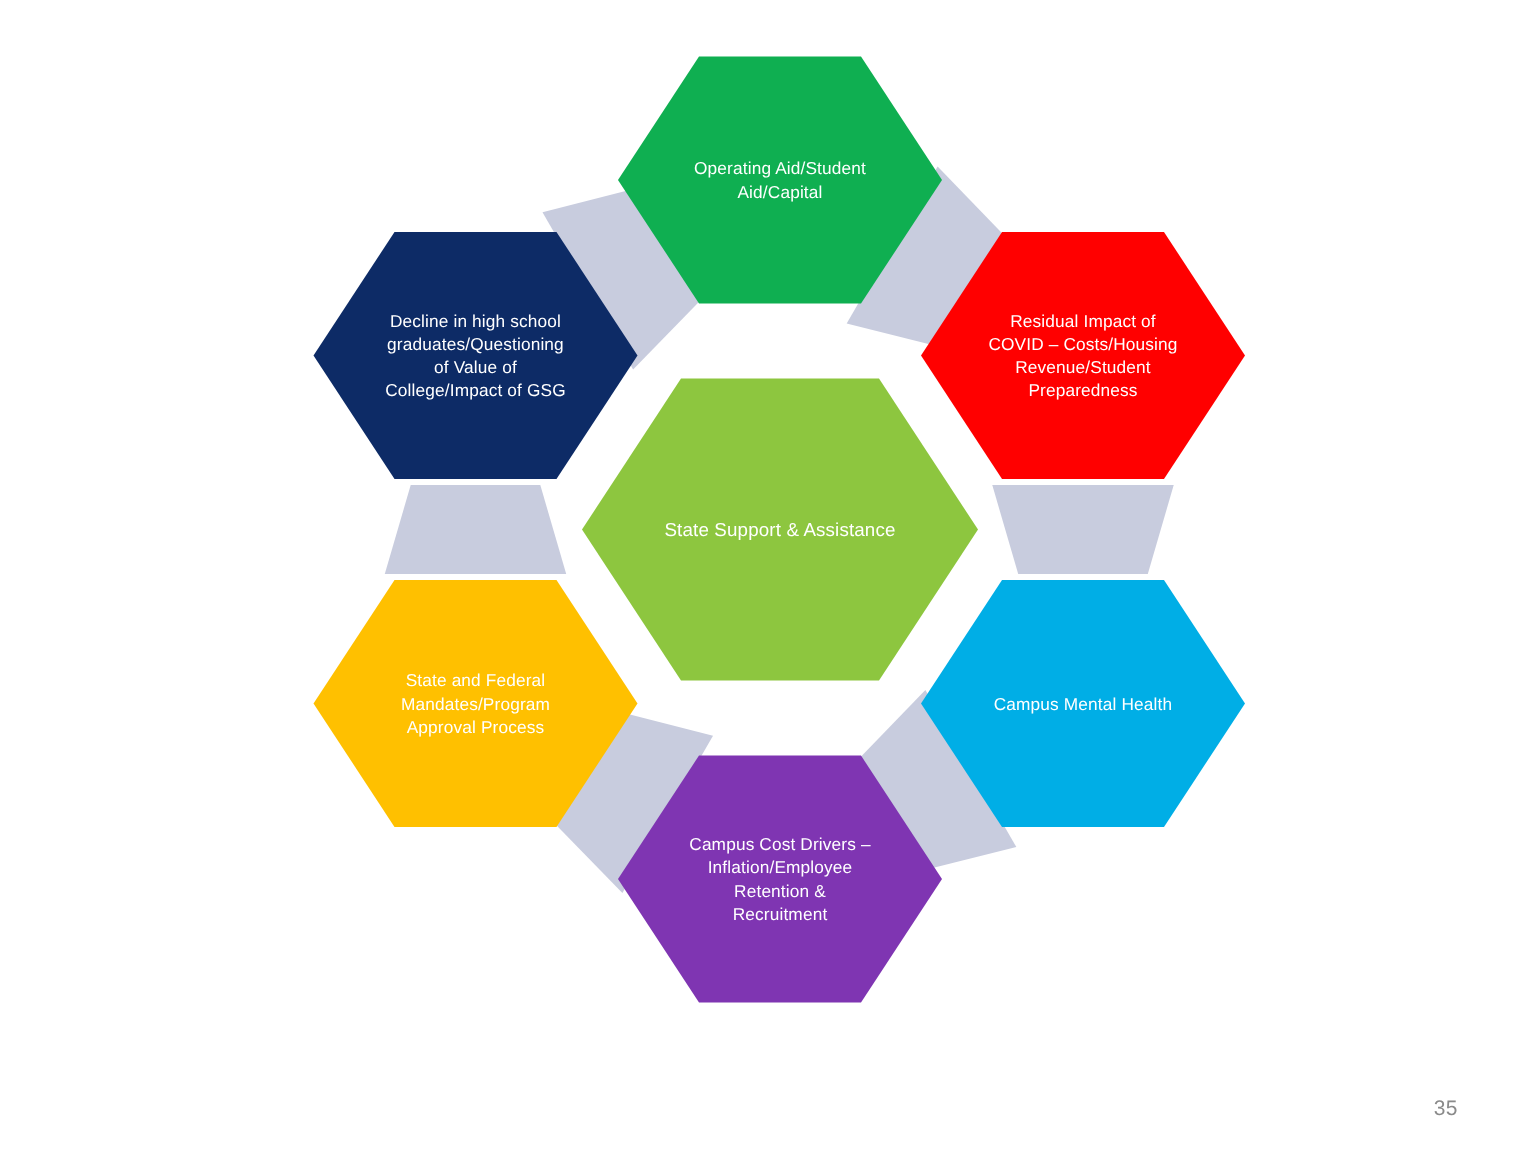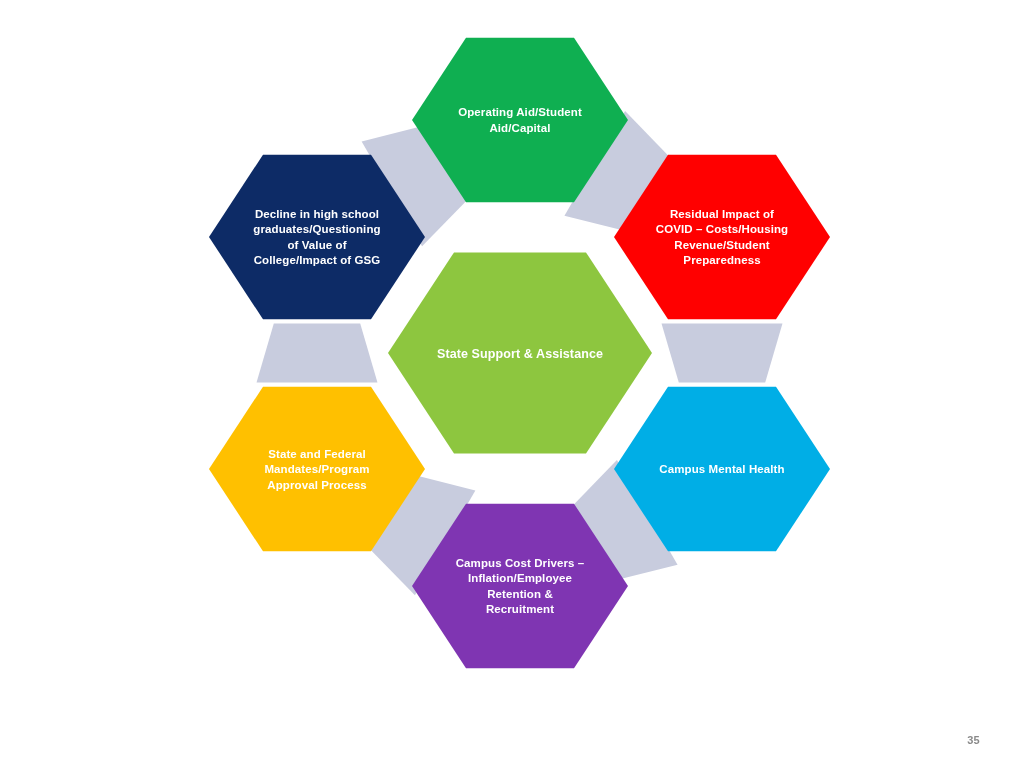--- a/index.html
+++ b/index.html
@@ -14,21 +14,20 @@
     position: relative;
     overflow: hidden;
     font-family: "Liberation Sans", sans-serif;
     -webkit-font-smoothing: antialiased;
   }
 
   #slide {
     position: absolute;
     inset: 0;
     background: #ffffff;
-    font-weight: bold;
   }
 
   
   #diagram-svg {
     position: absolute;
     left: 0;
     top: 0;
     width: 1024px;
     height: 768px;
     display: block;
@@ -50,24 +49,24 @@
     pointer-events: none;
     letter-spacing: 0.1px;
   }
   .hex-label.center-label {
     font-size: 12.5px;
   }
 
   
   #page-number {
     position: absolute;
-    right: 44px;
+    right: 52px;
     bottom: 22px;
     font-family: "Liberation Sans", sans-serif;
-    font-size: 11px;
+    font-size: 14px;
     color: #8a8a8a;
     letter-spacing: 0.3px;
     user-select: none;
   }
 </style>
 </head>
 <body>
 
 <div id="slide">
 

